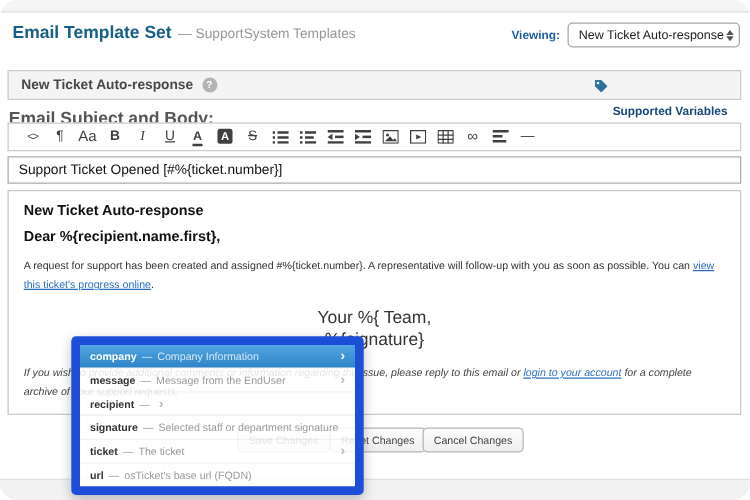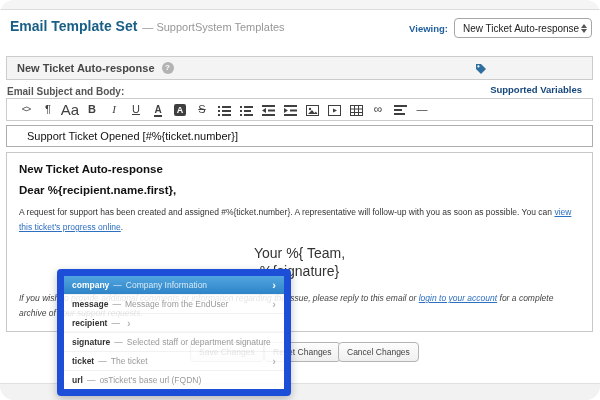--- a/index.html
+++ b/index.html
@@ -26,41 +26,41 @@
   
   .secbar{position:absolute;left:6px;right:7px;top:56px;height:22px;background:#f4f4f4;
     border:1px solid #ccc;display:flex;align-items:center;padding:0 10px;}
   .sectitle{font-size:11px;font-weight:bold;color:#474747;}
   .help{width:12px;height:12px;border-radius:50%;background:#b3b3b3;color:#fff;
     font-size:8px;font-weight:bold;text-align:center;line-height:12px;margin-left:7px;}
   .spacer{flex:1;}
   .supvars{display:flex;align-items:center;gap:4px;}
   .supvars .lbl{font-size:9.5px;font-weight:bold;color:#16477c;margin-top:42px;}
 
-  .fieldlabel{position:absolute;left:7px;top:86px;font-size:10px;font-weight:bold;color:#555;}
+  .fieldlabel{position:absolute;left:7px;top:86px;font-size:14px;font-weight:bold;color:#555;}
 
   
   .toolbar{position:absolute;left:6px;right:7px;top:98px;height:23px;border:1px solid #ccc;
     background:#fff;display:flex;align-items:center;padding-left:8px;box-sizing:border-box;}
   .tb{width:22px;text-align:center;font-size:11px;color:#3f3f3f;line-height:21px;cursor:default;}
   .tb.code{font-size:9px;letter-spacing:-1px;}
   .tb.b{font-weight:bold;}
   .tb.i{font-style:italic;font-family:"Liberation Serif",serif;}
   .tb.u span{text-decoration:underline;}
   .tb.fc span{border-bottom:2px solid #3f3f3f;padding-bottom:0px;font-weight:bold;font-size:10px;}
   .tb.bc span{display:inline-block;background:#3f3f3f;color:#fff;font-weight:bold;font-size:9px;
     width:12px;height:12px;line-height:12px;border-radius:2px;}
   .tb.s span{text-decoration:line-through;}
   .tb svg{vertical-align:middle;}
   .tb.link{font-size:12px;}
 
   
   .subject{position:absolute;left:6px;right:7px;top:125px;height:22px;}
   .subject input{width:100%;height:100%;box-sizing:border-box;border:1px solid #adadad;
-    font-family:"Liberation Sans",sans-serif;font-size:11px;color:#111;padding:0 20px;background:#fff;}
+    font-family:"Liberation Sans",sans-serif;font-size:11px;color:#111;padding:0 8px;background:#fff;}
 
   
   .bodybox{position:absolute;left:6px;right:7px;top:152px;height:180px;border:1px solid #c8c8c8;
     background:#fff;box-sizing:border-box;padding:9px 12px;overflow:hidden;}
   .bodybox h3{margin:1px 0 9px 0;font-size:11.5px;color:#111;}
   .bodybox .para{font-size:8.5px;color:#333;line-height:15px;margin:0 0 13px 0;max-width:566px;}
   .bodybox .line{font-size:14px;color:#333;line-height:11px;text-align:center;}
   .bodybox .line.l1{margin-bottom:7px;}
   .alink{color:#2d6fc0;text-decoration:underline;}
   .footnote{margin-top:14px;font-size:8.5px;font-style:italic;color:#454545;line-height:15px;max-width:560px;}
@@ -124,21 +124,21 @@
       </svg>
       <span class="lbl">Supported Variables</span>
     </span>
   </div>
 
   <div class="fieldlabel">Email Subject and Body:</div>
 
   <div class="toolbar">
     <span class="tb code">&lt;&gt;</span>
     <span class="tb">¶</span>
-    <span class="tb" style="font-size:15px;">Aa</span>
+    <span class="tb" style="font-size:12px;">Aa</span>
     <span class="tb b">B</span>
     <span class="tb i">I</span>
     <span class="tb u"><span>U</span></span>
     <span class="tb fc"><span>A</span></span>
     <span class="tb bc"><span>A</span></span>
     <span class="tb s"><span>S</span></span>
     <span class="tb">
       <svg width="13" height="11" viewBox="0 0 13 11">
           <g fill="#3f3f3f">
             <rect x="0" y="1" width="2" height="2"></rect>

